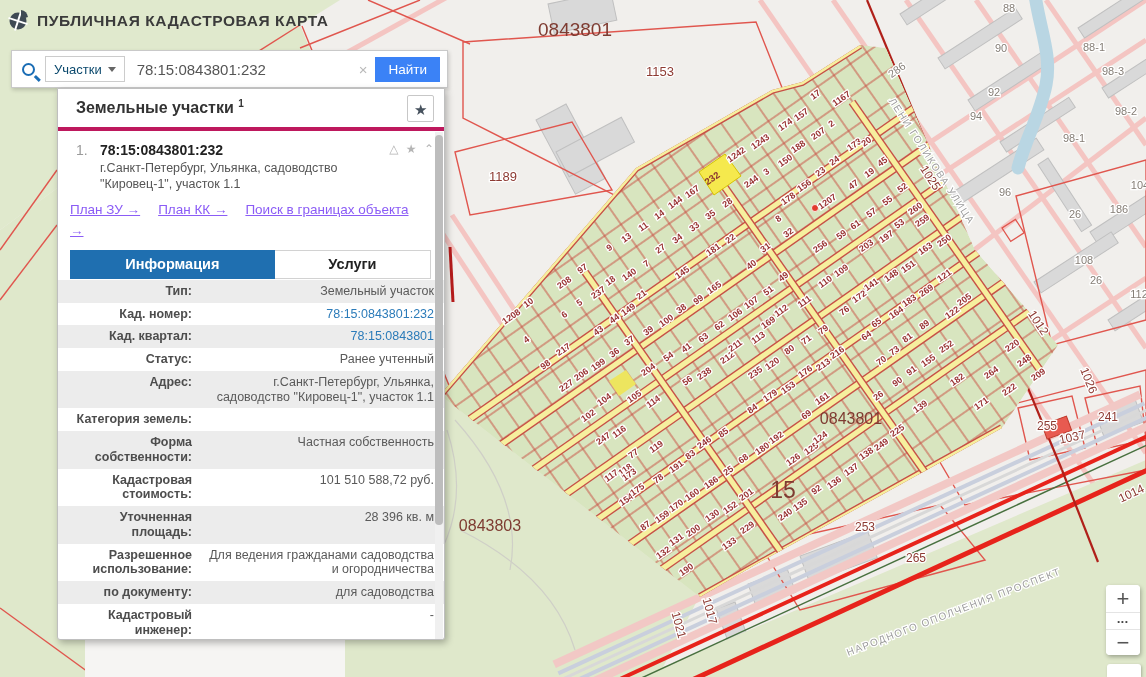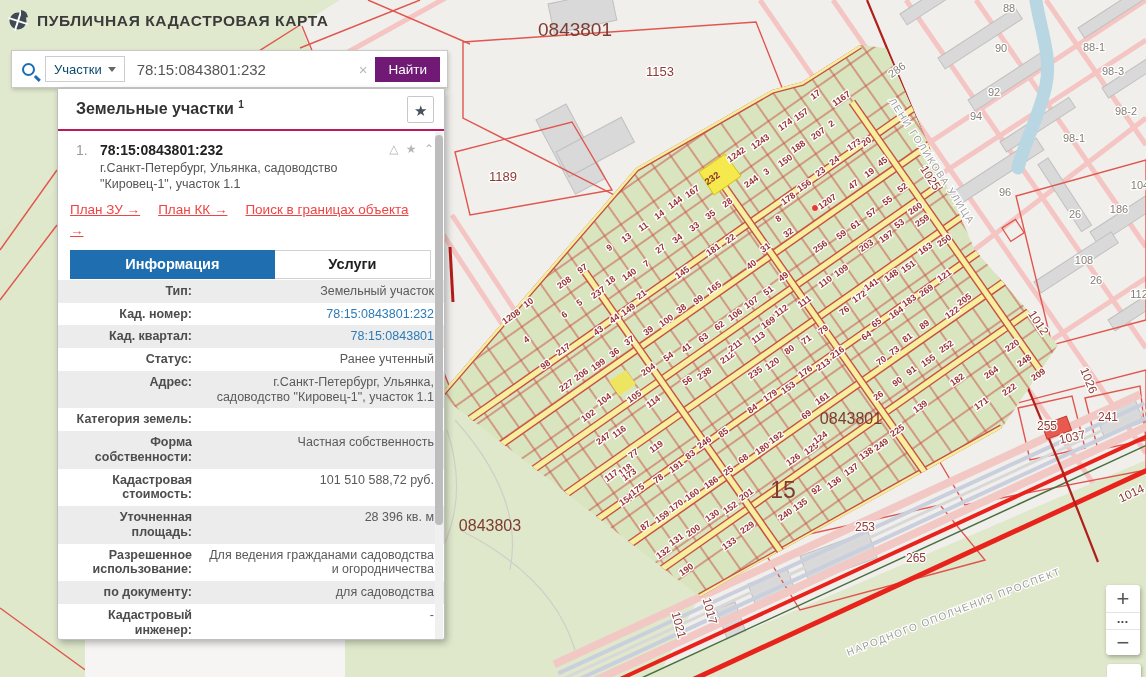--- a/index.html
+++ b/index.html
@@ -13,38 +13,38 @@
   .sbar{position:absolute;left:11px;top:50px;width:437px;height:38px;background:#fff;
         border:1px solid #c9c9c9;box-shadow:1px 2px 4px rgba(0,0,0,.18);
         display:flex;align-items:center;padding:0 7px 0 10px;}
   .mag{width:13px;height:13px;border:2.5px solid #1a6db5;border-radius:50%;position:relative;margin-right:10px;flex:none;}
   .mag::after{content:"";position:absolute;width:7px;height:2.5px;background:#1a6db5;transform:rotate(45deg);left:10px;top:12px;}
   .sdrop{border:1px solid #ccc;height:26px;display:flex;align-items:center;gap:6px;
          padding:0 8px;font-size:13px;color:#0c4a6e;background:#fff;cursor:pointer;flex:none;}
   .caret{width:0;height:0;border-left:4px solid transparent;border-right:4px solid transparent;border-top:5px solid #666;}
   .sinput{border:none;outline:none;flex:1;font-size:15px;color:#555;margin-left:10px;min-width:0;}
   .sclear{color:#b9b9b9;font-size:15px;margin:0 8px;cursor:pointer;flex:none;}
-  .sbtn{background:#701a75;color:#fff;font-size:13.5px;border:none;height:25px;padding:0 13px;cursor:pointer;flex:none;}
+  .sbtn{background:#3b82f6;color:#fff;font-size:13.5px;border:none;height:25px;padding:0 13px;cursor:pointer;flex:none;}
   
   .panel{position:absolute;left:57px;top:88px;width:388px;height:552px;background:#fff;
          border:1px solid #bfbfbf;box-shadow:2px 3px 7px rgba(0,0,0,.28);overflow:hidden;
          border-radius:0 0 3px 3px;}
-  .phead{height:42px;border-bottom:2px solid #be185d;display:flex;align-items:center;padding:0 10px 0 18px;}
+  .phead{height:42px;border-bottom:4px solid #be185d;display:flex;align-items:center;padding:0 10px 0 18px;}
   .ptitle{font-size:16px;font-weight:bold;color:#333;flex:1;}
   .ptitle sup{font-size:10px;}
   .star-btn{width:27px;height:27px;border:1px solid #c7c7c7;background:#fff;color:#47525e;font-size:15px;
             line-height:25px;text-align:center;cursor:pointer;border-radius:2px;}
   .pbody{padding:0;}
   .res-head{display:flex;padding:11px 8px 0 18px;font-size:14px;}
   .res-idx{color:#9a9a9a;width:24px;flex:none;}
   .res-num{font-weight:bold;color:#222;flex:1;}
   .res-icons{color:#b5b5b5;font-size:12px;letter-spacing:2px;flex:none;}
   .res-addr{padding:2px 40px 0 42px;font-size:12.5px;color:#555;line-height:1.28;}
   .plinks{padding:8px 14px 6px 12px;font-size:13.5px;line-height:1.55;}
-  .plinks a{color:#ef4444;text-decoration:underline;margin-right:18px;cursor:pointer;}
+  .plinks a{color:#8b5cf6;text-decoration:underline;margin-right:18px;cursor:pointer;}
   .tabs{display:flex;margin:2px 13px 0 12px;height:29px;}
   .tab{flex:1.32;background:#1f6fb0;color:#fff;font-size:14.5px;font-weight:bold;display:flex;
        align-items:center;justify-content:center;cursor:pointer;}
   .tab.inactive{flex:1;background:#fff;color:#222;border:1px solid #d2d2d2;border-left:none;}
   .itable{margin-top:1px;font-size:12.5px;}
   .irow{display:flex;padding:4px 10px 4px 18px;line-height:1.18;text-align:right;}
   .irow.alt{background:#ececec;}
   .ilabel{width:122px;flex:none;font-weight:bold;color:#4d4d4d;padding-right:6px;}
   .ivalue{flex:1;color:#5a5a5a;margin-left:11px;}
   .ivalue.link{color:#2b7bb9;cursor:pointer;}

